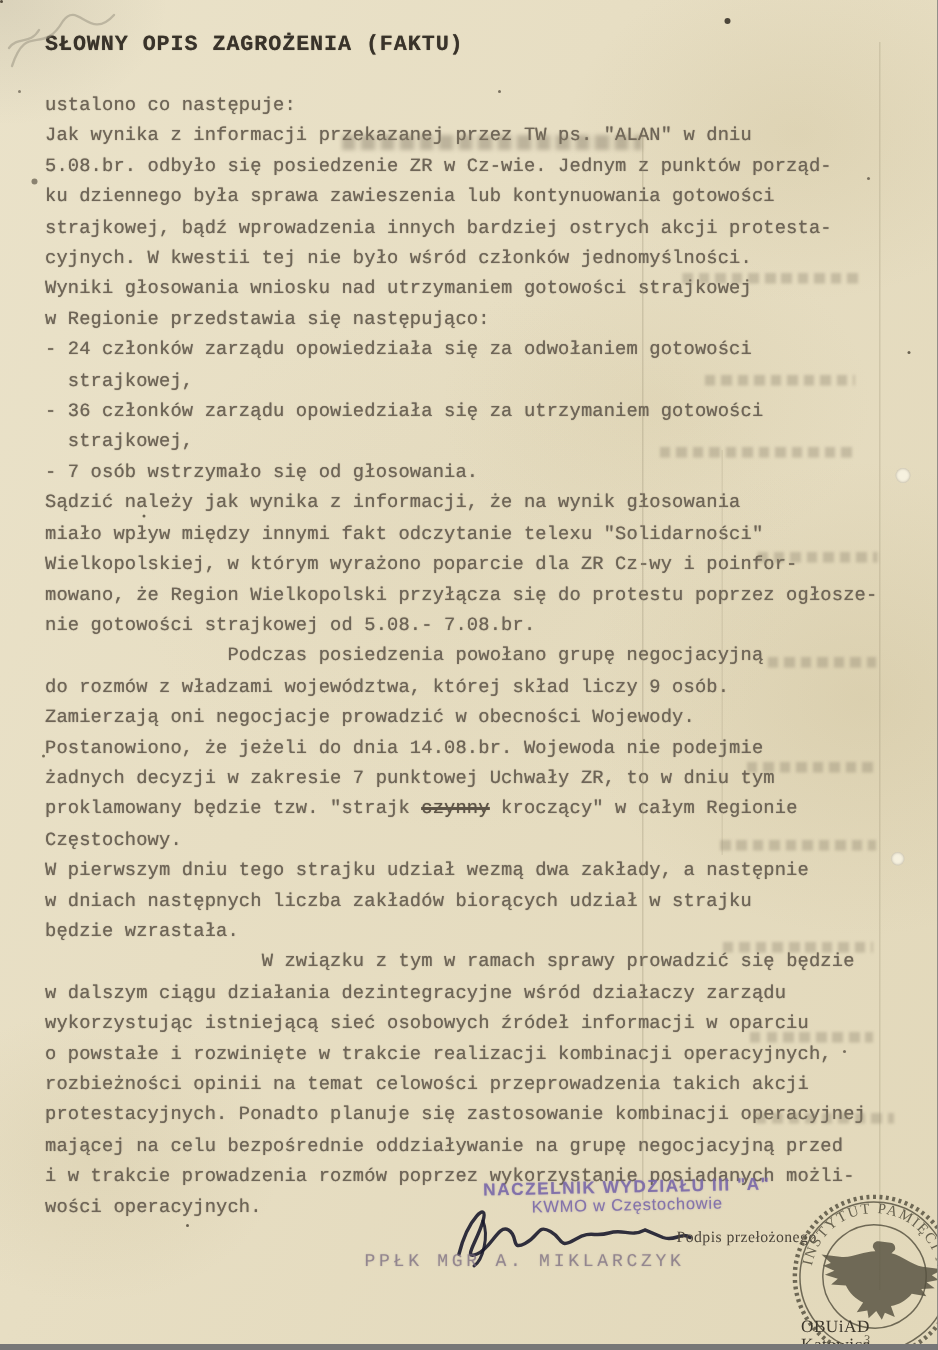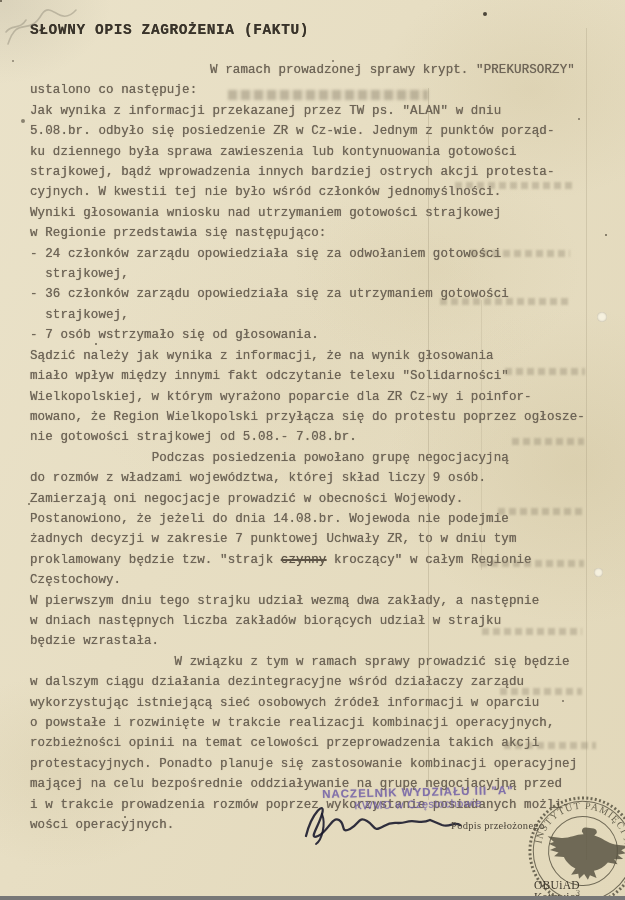--- a/index.html
+++ b/index.html
@@ -120,21 +120,20 @@
   <div class="bleed" style="left:480px;top:560px;width:104px"></div>
   <div class="bleed" style="left:482px;top:628px;width:100px"></div>
   <div class="bleed" style="left:500px;top:688px;width:82px"></div>
   <div class="bleed" style="left:504px;top:742px;width:92px"></div>
   <div class="hole h1"></div>
   <div class="hole h2"></div>
   <div class="speck"></div>
 
   <h1 class="doc-title">SŁOWNY OPIS ZAGROŻENIA (FAKTU)</h1>
 
-  <div class="tw intro-line">W ramach prowadzonej sprawy krypt. "PREKURSORZY"</div>
 
   <div class="tw">ustalono co następuje:
 Jak wynika z informacji przekazanej przez TW ps. "ALAN" w dniu
 5.08.br. odbyło się posiedzenie ZR w Cz-wie. Jednym z punktów porząd-
 ku dziennego była sprawa zawieszenia lub kontynuowania gotowości
 strajkowej, bądź wprowadzenia innych bardziej ostrych akcji protesta-
 cyjnych. W kwestii tej nie było wśród członków jednomyślności.
 Wyniki głosowania wniosku nad utrzymaniem gotowości strajkowej
 w Regionie przedstawia się następująco:
 - 24 członków zarządu opowiedziała się za odwołaniem gotowości
@@ -174,20 +173,21 @@
     <div class="l2">KWMO w Częstochowie</div>
   </div>
 
   <svg class="signature-svg" width="175" height="52" viewBox="0 0 175 52">
     <path d="M14 40 C20 16 34 4 30 18 C26 32 16 44 26 40 C36 36 40 20 47 24 C54 28 48 38 58 33 C68 28 66 20 75 25 C84 30 80 37 92 30 C102 24 104 29 114 26 C124 23 128 29 138 24 L150 29 C158 32 162 25 168 29" fill="none" stroke="#16162a" stroke-width="2.3" stroke-linecap="round" opacity="0.88"></path>
     <path d="M30 18 C34 28 30 44 24 48" fill="none" stroke="#16162a" stroke-width="2" stroke-linecap="round" opacity="0.88"></path>
   </svg>
 
   <div class="sign-caption">Podpis przełożonego</div>
 
+  <div class="typed-name">PPŁK MGR A. MIKLARCZYK</div>
 
   <svg class="seal-svg" width="118" height="118" viewBox="0 0 120 120">
     <g stroke="#55503f" fill="none" opacity="0.82">
       <circle cx="60" cy="60" r="54" stroke-width="3" stroke-dasharray="2 2.4"></circle>
       <circle cx="60" cy="60" r="50.5" stroke-width="1"></circle>
       <circle cx="60" cy="60" r="35" stroke-width="1"></circle>
     </g>
     <defs>
       <path id="sealArc" d="M60,60 m-43,0 a43,43 0 1,1 86,0"></path>
     </defs>

